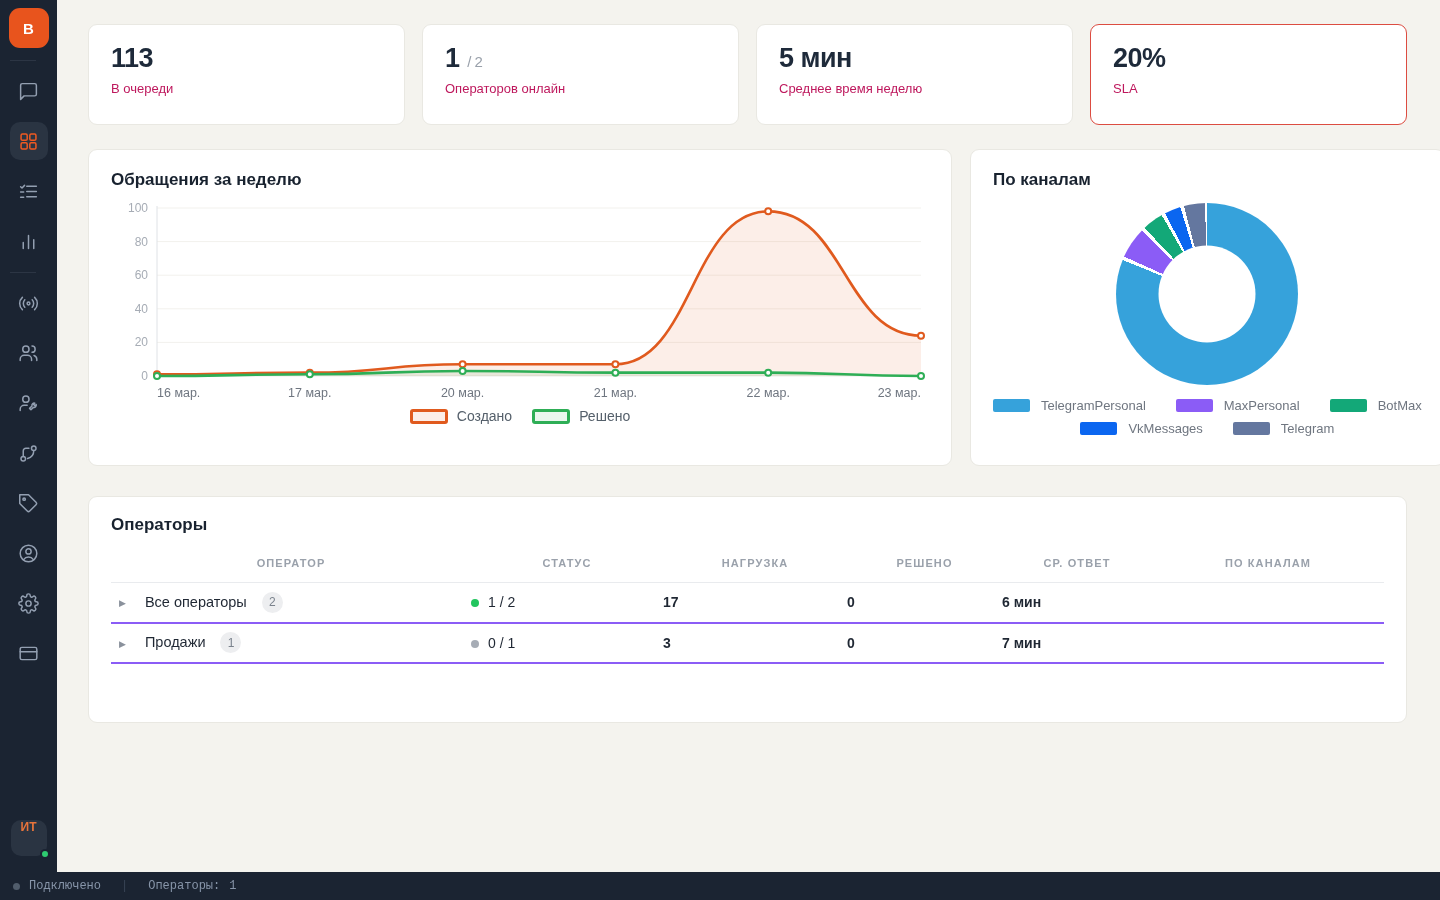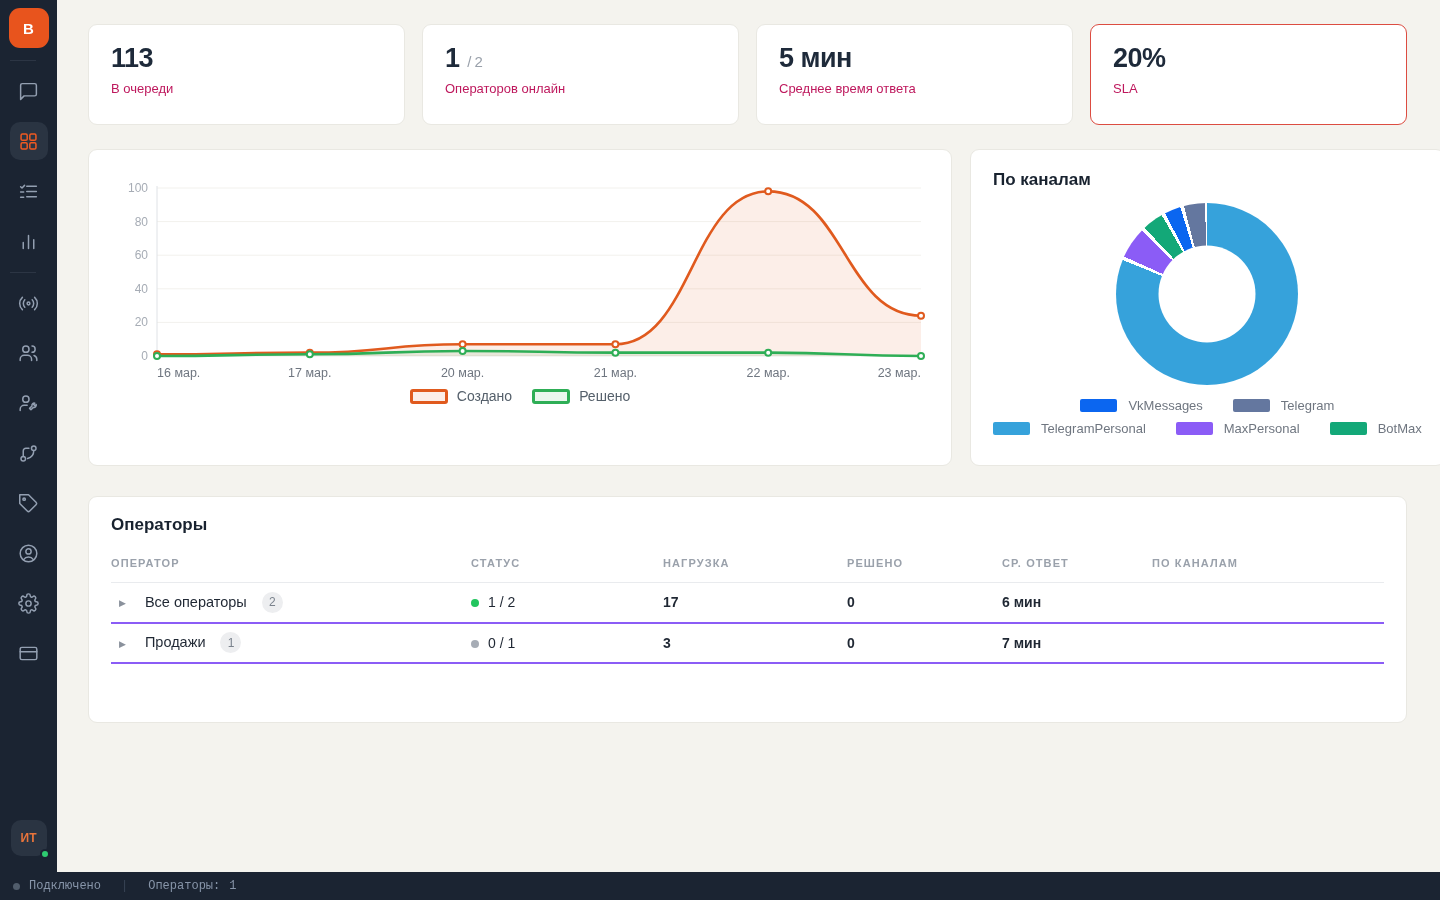--- a/index.html
+++ b/index.html
@@ -24,21 +24,21 @@
   .nav { display:flex; flex-direction:column; align-items:center; gap:12px; }
   .nav-item {
     width:38px; height:38px; border-radius:10px; color:#939FB1; cursor:pointer;
     display:flex; align-items:center; justify-content:center;
   }
   .nav-item.active { background:#2A3442; color:#F05A22; }
   .nav-item svg { width:21px; height:21px; display:block; }
   .avatar {
     margin-top:auto; margin-bottom:16px; width:36px; height:36px; border-radius:10px;
     background:#2A3442; color:#E8743B; font-weight:bold; font-size:12px;
-    display:flex; align-items:center; justify-content:center; position:relative; cursor:pointer;
+    display:flex; align-items:flex-start; justify-content:center; position:relative; cursor:pointer;
   }
   .presence {
     position:absolute; right:-3px; bottom:-3px; width:10px; height:10px; border-radius:50%;
     background:#2ECC71; border:2px solid #1B2432;
   }
   
   .statusbar {
     position:absolute; left:0; right:0; bottom:0; height:28px; background:#1B2432;
     display:flex; align-items:center; padding-left:13px;
     font-family:Liberation Mono, monospace; font-size:12px; color:#8795A9; z-index:6;
@@ -72,21 +72,21 @@
     width:97px; height:97px; border-radius:50%; background:#fff; }
   .donut-legend { margin-top:13px; display:flex; flex-direction:column; gap:8px; }
   .dl-row { display:flex; justify-content:center; gap:30px; }
   .dl-item { display:flex; align-items:center; gap:11px; font-size:13px; color:#6F7680; }
   .dl-swatch { width:37px; height:13px; border-radius:2px; flex:none; }
   
   .table-card { margin-top:30px; padding:18px 22px 8px; min-height:227px; }
   table.ops { width:100%; border-collapse:collapse; margin-top:12px; }
   table.ops thead th {
     font-size:11px; font-weight:bold; color:#9AA1AB; letter-spacing:1.1px;
-    text-align:left; padding:10px 0 13px; border-bottom:1px solid #E9EBEE;
+    text-align:center; padding:10px 0 13px; border-bottom:1px solid #E9EBEE;
   }
   table.ops tbody td { height:40px; padding:0; border-bottom:2px solid #8b5cf6; font-size:14px; color:#1F2733; }
   .caret { font-size:9px; color:#8A919C; margin:0 19px 0 8px; display:inline-block; cursor:pointer; }
   .op-name { font-size:14.5px; color:#1F2733; }
   .badge {
     display:inline-flex; min-width:21px; height:21px; padding:0 7px; margin-left:15px;
     border-radius:11px; background:#EDEEF0; color:#7A828C; font-size:12px;
     align-items:center; justify-content:center;
   }
   .status-dot { display:inline-block; width:8px; height:8px; border-radius:50%; margin-right:9px; }
@@ -221,30 +221,31 @@
       <div class="stat-card">
         <div class="stat-value">113</div>
         <div class="stat-label">В очереди</div>
       </div>
       <div class="stat-card">
         <div class="stat-value">1<span class="stat-suffix"> / 2</span></div>
         <div class="stat-label">Операторов онлайн</div>
       </div>
       <div class="stat-card">
         <div class="stat-value">5 мин</div>
-        <div class="stat-label">Среднее время ответа</div>
+        <div class="stat-label">Среднее время неделю</div>
       </div>
       <div class="stat-card alert">
         <div class="stat-value">20%</div>
         <div class="stat-label">SLA</div>
       </div>
     </div>
 
   <div class="charts-row">
     <div class="card chart-card">
+      <div class="card-title">Обращения за неделю</div>
       <svg id="line-chart" class="line-chart-svg" width="818" height="206" viewBox="0 0 818 206">
           <line x1="46" y1="176" x2="810" y2="176" stroke="#ECECe9" stroke-width="1"></line>
           <text x="37" y="180" text-anchor="end" font-size="12" fill="#A6ACB5" font-family="Liberation Sans, sans-serif">0</text>
           <line x1="46" y1="142.4" x2="810" y2="142.4" stroke="#F2F1ED" stroke-width="1"></line>
           <text x="37" y="146.4" text-anchor="end" font-size="12" fill="#A6ACB5" font-family="Liberation Sans, sans-serif">20</text>
           <line x1="46" y1="108.8" x2="810" y2="108.8" stroke="#F2F1ED" stroke-width="1"></line>
           <text x="37" y="112.8" text-anchor="end" font-size="12" fill="#A6ACB5" font-family="Liberation Sans, sans-serif">40</text>
           <line x1="46" y1="75.2" x2="810" y2="75.2" stroke="#F2F1ED" stroke-width="1"></line>
           <text x="37" y="79.2" text-anchor="end" font-size="12" fill="#A6ACB5" font-family="Liberation Sans, sans-serif">60</text>
           <line x1="46" y1="41.599999999999994" x2="810" y2="41.599999999999994" stroke="#F2F1ED" stroke-width="1"></line>
@@ -288,40 +289,40 @@
     </div>
 
     <div class="card donut-card">
       <div class="card-title">По каналам</div>
       <div class="donut-wrap" id="donut" style="background: conic-gradient(rgb(54, 162, 219) 0deg, rgb(54, 162, 219) 291.897deg, rgb(255, 255, 255) 291.897deg, rgb(255, 255, 255) 294.297deg, rgb(139, 92, 246) 294.297deg, rgb(139, 92, 246) 314.198deg, rgb(255, 255, 255) 314.198deg, rgb(255, 255, 255) 316.598deg, rgb(19, 168, 120) 316.598deg, rgb(19, 168, 120) 330.127deg, rgb(255, 255, 255) 330.127deg, rgb(255, 255, 255) 332.527deg, rgb(11, 102, 240) 332.527deg, rgb(11, 102, 240) 342.871deg, rgb(255, 255, 255) 342.871deg, rgb(255, 255, 255) 345.271deg, rgb(100, 119, 159) 345.271deg, rgb(100, 119, 159) 358.8deg, rgb(255, 255, 255) 358.8deg, rgb(255, 255, 255) 360deg);">
         <div class="donut-hole"></div>
       </div>
       <div class="donut-legend" id="donut-legend">
           <div class="dl-row">
             <span class="dl-item">
+              <span class="dl-swatch" style="background: rgb(54, 162, 219);"></span>
+              <span>TelegramPersonal</span>
+            </span>
+            <span class="dl-item">
+              <span class="dl-swatch" style="background: rgb(139, 92, 246);"></span>
+              <span>MaxPersonal</span>
+            </span>
+            <span class="dl-item">
+              <span class="dl-swatch" style="background: rgb(19, 168, 120);"></span>
+              <span>BotMax</span>
+            </span>
+          </div>
+          <div class="dl-row">
+            <span class="dl-item">
               <span class="dl-swatch" style="background: rgb(11, 102, 240);"></span>
               <span>VkMessages</span>
             </span>
             <span class="dl-item">
               <span class="dl-swatch" style="background: rgb(100, 119, 159);"></span>
               <span>Telegram</span>
-            </span>
-          </div>
-          <div class="dl-row">
-            <span class="dl-item">
-              <span class="dl-swatch" style="background: rgb(54, 162, 219);"></span>
-              <span>TelegramPersonal</span>
-            </span>
-            <span class="dl-item">
-              <span class="dl-swatch" style="background: rgb(139, 92, 246);"></span>
-              <span>MaxPersonal</span>
-            </span>
-            <span class="dl-item">
-              <span class="dl-swatch" style="background: rgb(19, 168, 120);"></span>
-              <span>BotMax</span>
             </span>
           </div>
         </div>
     </div>
   </div>
 
   <div class="card table-card">
     <div class="card-title">Операторы</div>
     <table class="ops">
       <colgroup>

